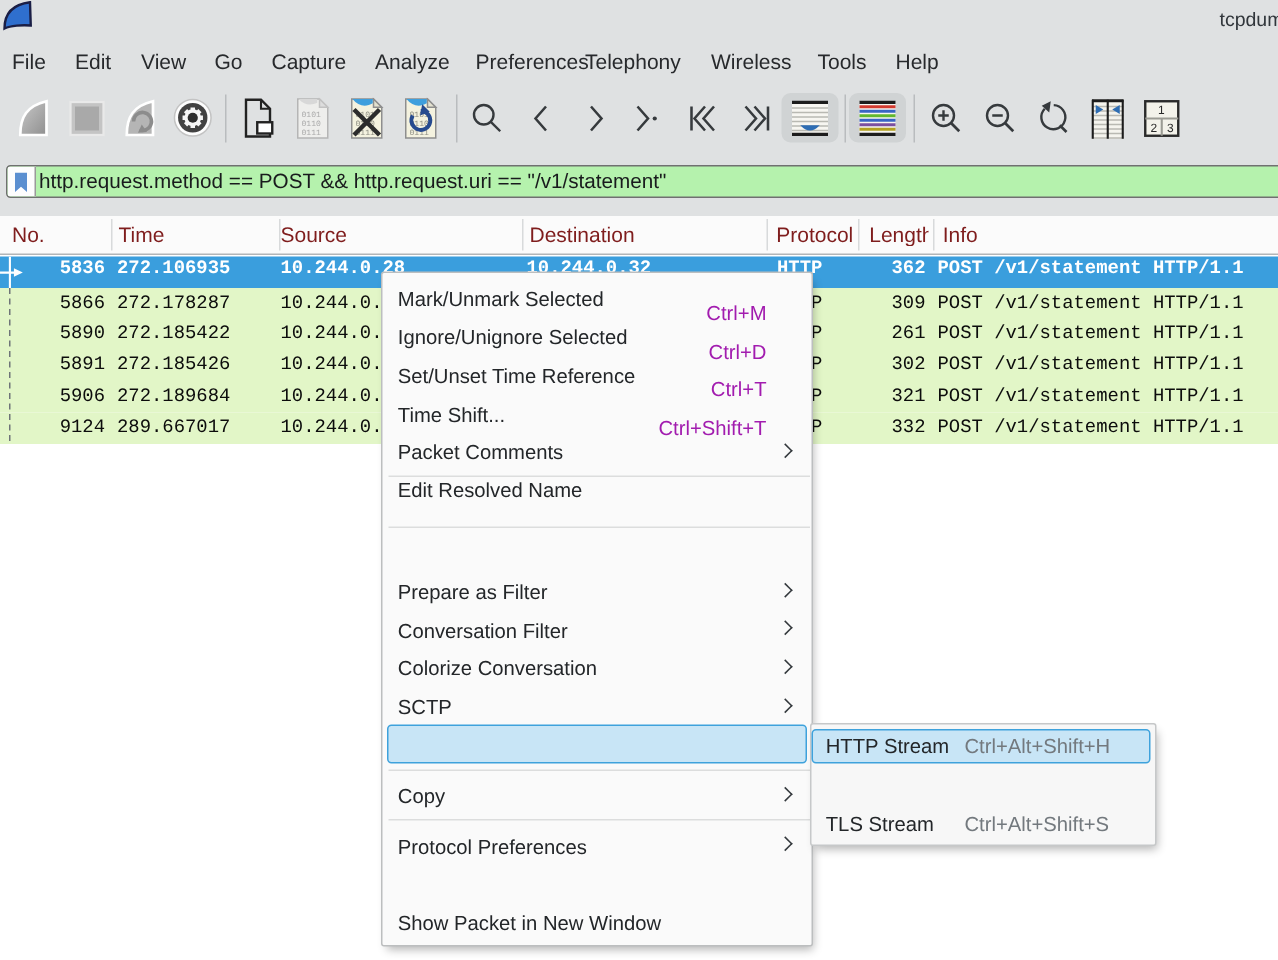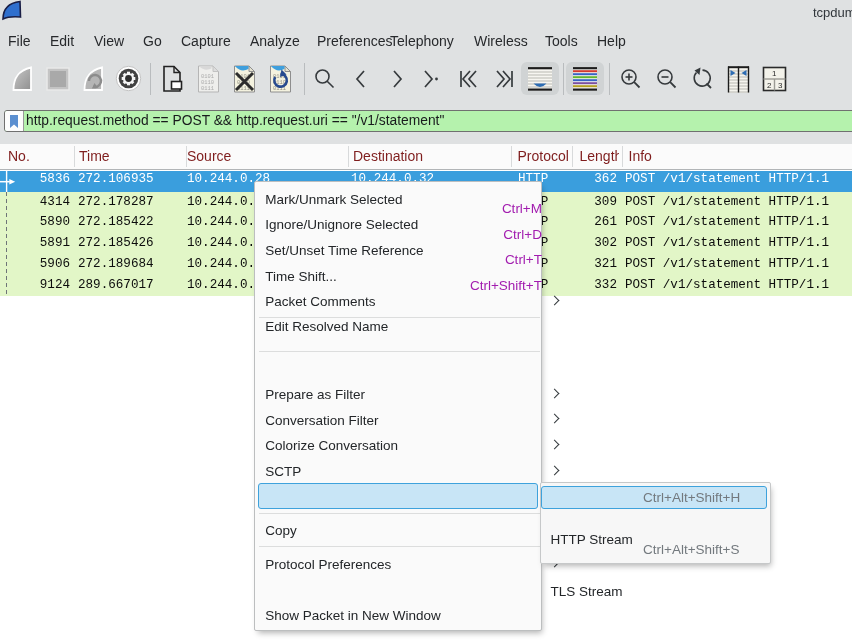--- a/index.html
+++ b/index.html
@@ -15,35 +15,35 @@
   #bmbox{position:absolute;left:0;top:0;width:18px;height:20px;background:#fdfdfd;border-right:1px solid #9a9a9a;}
   #ftext{position:absolute;left:21px;top:1.5px;font-size:13.8px;color:#191b1d;white-space:pre;}
   
   #plist{position:absolute;left:0;top:144px;width:852px;height:152.3px;background:#ffffff;}
   #phead{position:absolute;left:0;top:0;width:852px;height:25.1px;background:#fbfbfb;border-bottom:1.5px solid #b2b5b7;}
   .hsep{position:absolute;top:2px;width:1px;height:21px;background:#d8dadb;}
   .hlabel{position:absolute;top:4px;font-size:14px;color:#7f1d1d;white-space:nowrap;}
   .prow{position:absolute;left:0;width:852px;height:21.2px;font-family:"Liberation Mono",monospace;font-size:12.6px;color:#0c0c0c;white-space:pre;}
   .prow span{position:absolute;top:3px;}
   .num{text-align:right;}
-  #row1{background:#3a9edd;color:#ffffff;}
+  #row1{background:#3a9edd;color:#ffffff;font-weight:bold;}
   #row1 span{top:1.4px;}
   .grow{background:#e2f6c7;}
   
   #cmenu{position:absolute;left:253.5px;top:181.3px;width:288px;height:449.4px;background:#fafafa;border:1px solid #bcbebf;border-radius:2px;box-shadow:2px 4px 6px -2px rgba(0,0,0,0.30);box-sizing:border-box;}
-  .mi{position:absolute;left:0;width:100%;height:25.7px;padding-left:31px;}
+  .mi{position:absolute;left:0;width:100%;height:25.7px;}
   .mi .lab{position:absolute;left:10.7px;top:6.5px;font-size:13.5px;color:#232629;white-space:nowrap;}
   .mi .acc{position:absolute;right:29.5px;top:16px;font-size:13.5px;color:#a21caf;}
   .mi .arr{position:absolute;right:14px;top:9px;width:6px;height:6px;border-top:1.6px solid #33383c;border-right:1.6px solid #33383c;transform:rotate(45deg);}
   .msep{position:absolute;left:4px;width:281px;height:1px;background:#dcdddd;}
   #follow-hl{position:absolute;left:3px;top:301.1px;width:280px;height:25.7px;background:#c8e5f6;border:1px solid #3ea2dc;border-radius:3px;box-sizing:border-box;}
   
   #smenu{position:absolute;left:539.5px;top:481.9px;width:231px;height:82.5px;background:#f7f7f7;border:1px solid #c6c8c9;border-radius:2px;box-shadow:2px 4px 6px -2px rgba(0,0,0,0.30);box-sizing:border-box;}
   .smi{position:absolute;left:0;width:100%;height:26px;}
-  .smi .lab{position:absolute;left:10px;top:5.5px;font-size:13.5px;color:#232629;white-space:nowrap;margin-top:42px;}
+  .smi .lab{position:absolute;left:10px;top:5.5px;font-size:13.5px;color:#232629;white-space:nowrap;}
   .smi .acc{position:absolute;left:102.5px;top:5.5px;font-size:13.5px;color:#73797e;white-space:nowrap;}
   #http-hl{position:absolute;left:0.8px;top:3.2px;width:226px;height:23.4px;background:#c8e5f6;border:1px solid #3ea2dc;border-radius:3px;box-sizing:border-box;}
 </style>
 </head>
 <body>
 <div id="app">
   <div id="chrome"></div>
   <div id="title">tcpdump.pcap</div>
 
   <svg class="abs" style="left:1px;top:0px" width="22" height="21" viewBox="0 0 22 21">
@@ -279,21 +279,21 @@
       <div class="hsep" style="left:186px"></div>
       <div class="hsep" style="left:348px"></div>
       <div class="hsep" style="left:510.5px"></div>
       <div class="hsep" style="left:572.3px"></div>
       <div class="hsep" style="left:622.3px"></div>
     </div>
     <div class="prow" id="row1" style="top:26.6px">
       <span class="num" style="left:0px;width:70px">5836</span><span style="left:78px">272.106935</span><span style="left:187px">10.244.0.28</span><span style="left:351px">10.244.0.32</span><span style="left:518px">HTTP</span><span class="num" style="left:560px;width:57px">362</span><span style="left:625px">POST /v1/statement HTTP/1.1</span>
     </div>
     <div class="prow grow" style="top:47.5px">
-      <span class="num" style="left:0px;width:70px">4314</span><span style="left:78px">272.178287</span><span style="left:187px">10.244.0.28</span><span style="left:351px">10.244.0.32</span><span style="left:518px">HTTP</span><span class="num" style="left:560px;width:57px">309</span><span style="left:625px">POST /v1/statement HTTP/1.1</span>
+      <span class="num" style="left:0px;width:70px">5866</span><span style="left:78px">272.178287</span><span style="left:187px">10.244.0.28</span><span style="left:351px">10.244.0.32</span><span style="left:518px">HTTP</span><span class="num" style="left:560px;width:57px">309</span><span style="left:625px">POST /v1/statement HTTP/1.1</span>
     </div>
     <div class="prow grow" style="top:68.4px">
       <span class="num" style="left:0px;width:70px">5890</span><span style="left:78px">272.185422</span><span style="left:187px">10.244.0.28</span><span style="left:351px">10.244.0.32</span><span style="left:518px">HTTP</span><span class="num" style="left:560px;width:57px">261</span><span style="left:625px">POST /v1/statement HTTP/1.1</span>
     </div>
     <div class="prow grow" style="top:89.3px">
       <span class="num" style="left:0px;width:70px">5891</span><span style="left:78px">272.185426</span><span style="left:187px">10.244.0.28</span><span style="left:351px">10.244.0.32</span><span style="left:518px">HTTP</span><span class="num" style="left:560px;width:57px">302</span><span style="left:625px">POST /v1/statement HTTP/1.1</span>
     </div>
     <div class="prow grow" style="top:110.2px">
       <span class="num" style="left:0px;width:70px">5906</span><span style="left:78px">272.189684</span><span style="left:187px">10.244.0.28</span><span style="left:351px">10.244.0.32</span><span style="left:518px">HTTP</span><span class="num" style="left:560px;width:57px">321</span><span style="left:625px">POST /v1/statement HTTP/1.1</span>
     </div>

